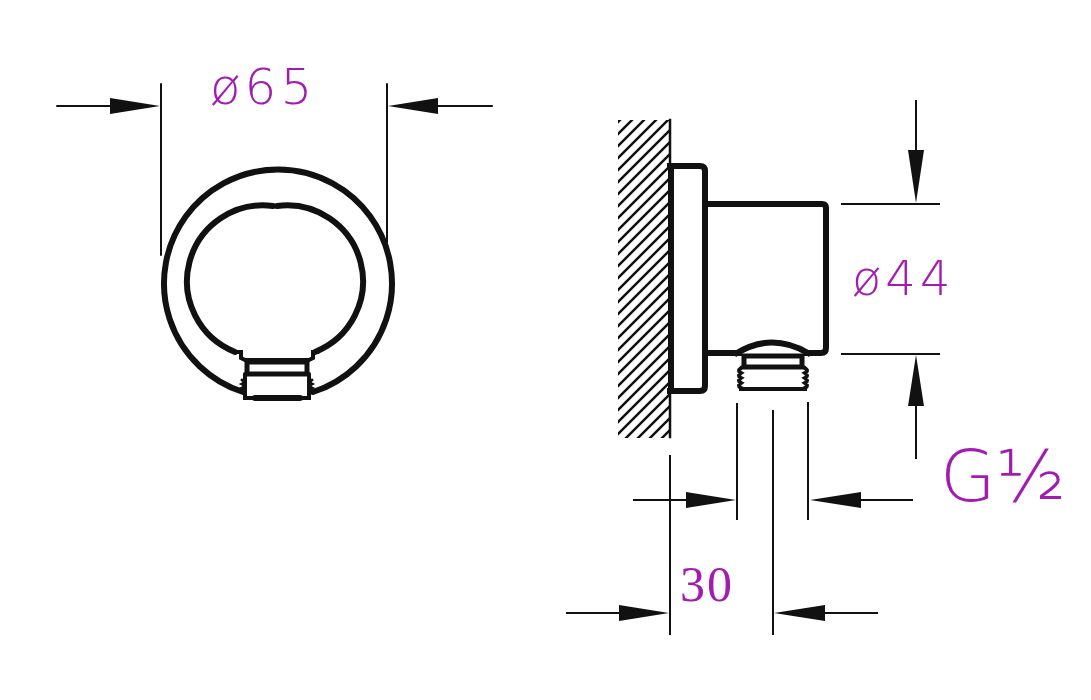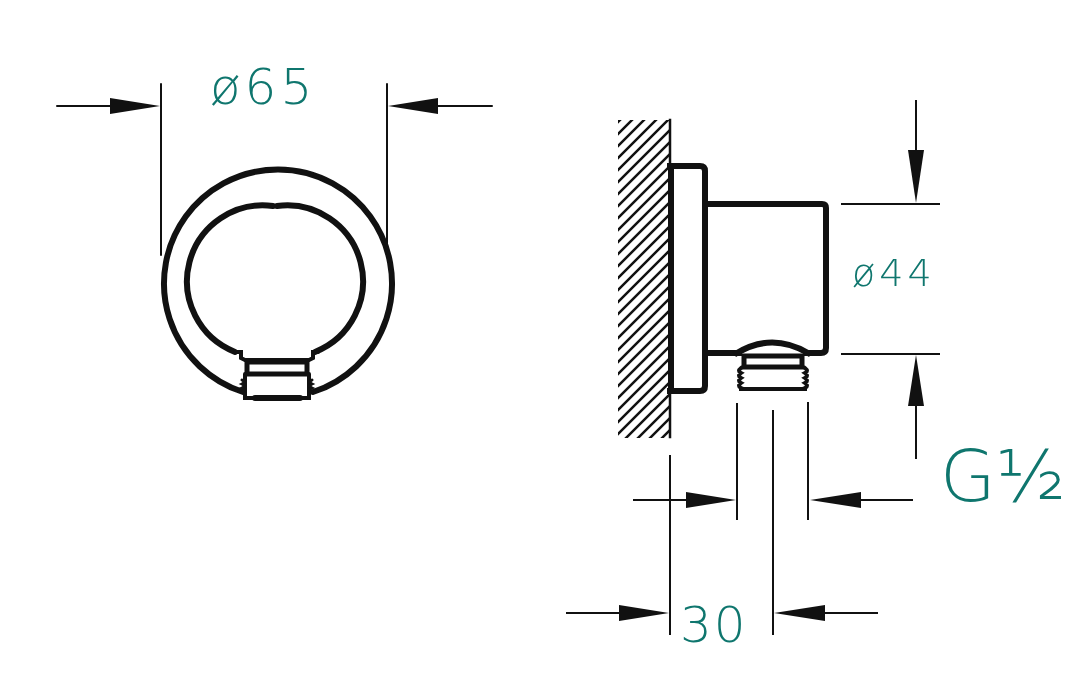--- a/index.html
+++ b/index.html
@@ -16,30 +16,30 @@
     }
     #drawing {
       position: absolute;
       left: 0;
       top: 0;
       width: 1091px;
       height: 700px;
     }
     .dim-text {
       position: absolute;
-      color: #0f766e;
+      color: #a21caf;
       font-family: "DejaVu Sans", "Liberation Sans", sans-serif;
       font-weight: 300;
       line-height: 1;
       white-space: nowrap;
       letter-spacing: 4px;
     }
     #label-d65 { left: 210px; top: 62px; font-size: 50px; }
-    #label-d44 { left: 852px; top: 254px; font-size: 38px; }
-    #label-30  { left: 680px; top: 600px; font-size: 50px; letter-spacing: 2px; }
+    #label-d44 { left: 852px; top: 254px; font-size: 48px; }
+    #label-30  { left: 680px; top: 559px; font-size: 50px; letter-spacing: 2px; font-family: Liberation Serif, serif; }
     #label-g   { left: 940px; top: 440px; font-size: 72px; letter-spacing: 0; }
   </style>
 </head>
 <body>
 
 <svg id="drawing" viewBox="0 0 1091 700" xmlns="http://www.w3.org/2000/svg">
   <defs>
     <clipPath id="wallClip">
       <rect x="618" y="120" width="52" height="318"></rect>
     </clipPath>

